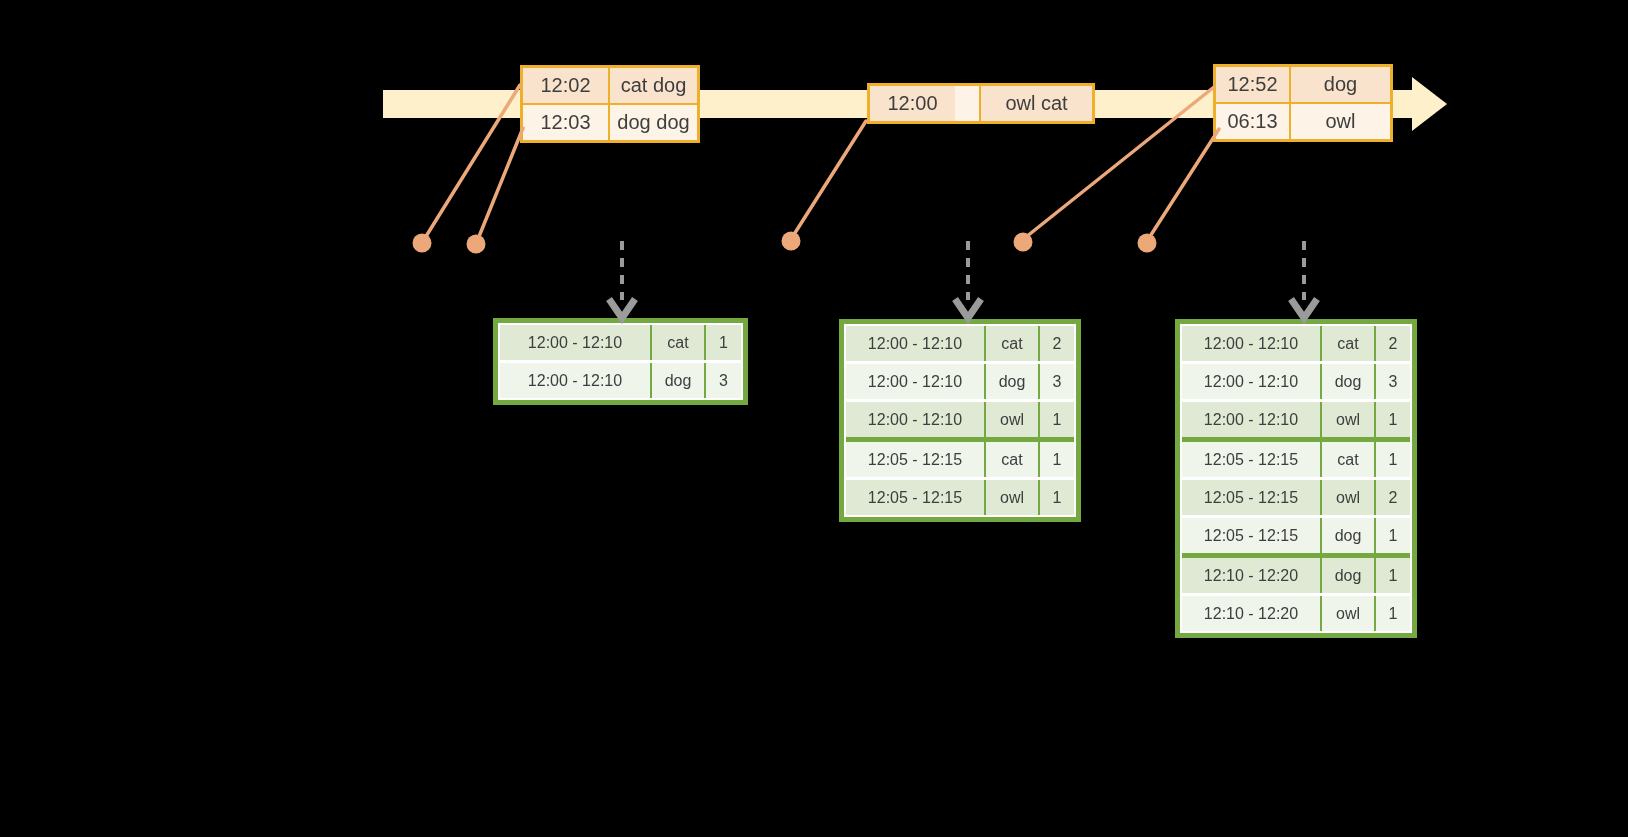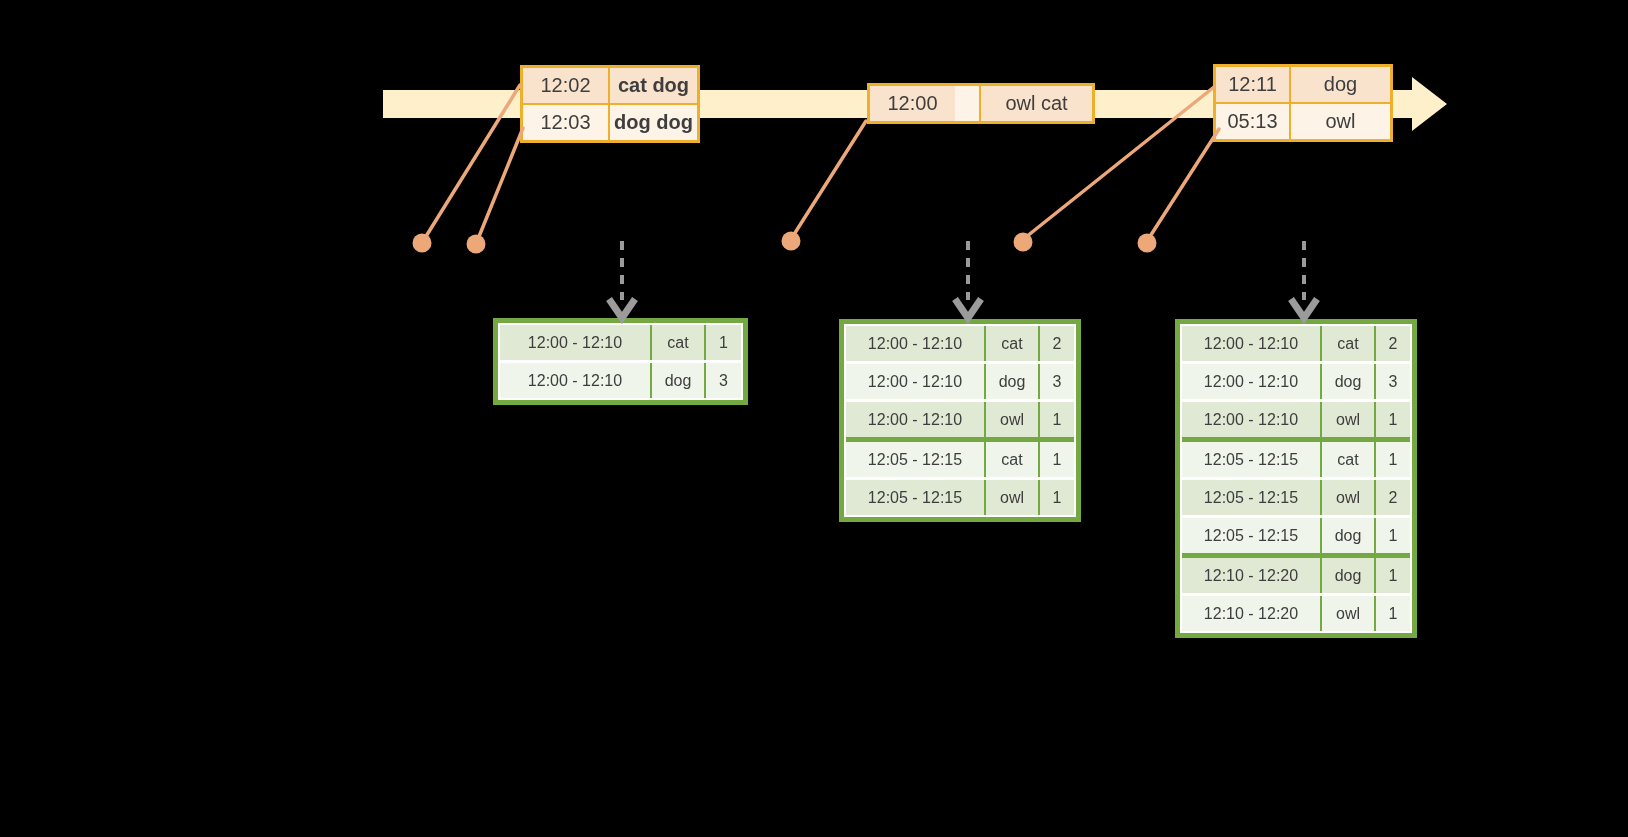--- a/index.html
+++ b/index.html
@@ -22,21 +22,21 @@
   svg.layer{position:absolute;left:0;top:0;}
 
   
   .etable{position:absolute;border:3px solid var(--orange);background:var(--cream);}
   .erow{display:flex;}
   .erow + .erow{border-top:2px solid var(--orange);}
   .ecell{display:flex;align-items:center;justify-content:center;height:35px;font-size:20px;}
   .ecell + .ecell{border-left:2px solid var(--orange);}
   .erow:nth-child(odd) .ecell{background:var(--peach);}
   .erow:nth-child(even) .ecell{background:var(--cream);}
-  .et1{left:520px;top:65px;}  .et1 .c0{width:85px;} .et1 .c1{width:87px;font-weight:bold;}
+  .et1{left:520px;top:65px;}  .et1 .c0{width:85px;} .et1 .c1{width:87px;}
   .et2{left:867px;top:83px;}  .et2 .c0{width:85px;} .et2 .c1{width:111px;margin-left:24px;}
   .et3{left:1213px;top:64px;} .et3 .c0{width:73px;} .et3 .c1{width:99px;}
 
   
   .gtable{position:absolute;border:5px solid var(--green);background:#fff;padding:2px;}
   .grow{display:flex;}
   .grow + .grow{margin-top:3px;}
   .grow.group-start{margin-top:0;border-top:5px solid var(--green);}
   .gcell{display:flex;align-items:center;justify-content:center;height:35px;font-size:16px;}
   .gcell + .gcell{border-left:2px solid var(--green);}
@@ -69,25 +69,25 @@
 
   <div class="etable et2">
       <div class="erow">
         <div class="ecell c0">12:00</div>
         <div class="ecell c1">owl cat</div>
       </div>
     </div>
 
   <div class="etable et3">
       <div class="erow">
-        <div class="ecell c0">12:11</div>
+        <div class="ecell c0">12:52</div>
         <div class="ecell c1">dog</div>
       </div>
       <div class="erow">
-        <div class="ecell c0">05:13</div>
+        <div class="ecell c0">06:13</div>
         <div class="ecell c1">owl</div>
       </div>
     </div>
 
   <div class="gtable gt1">
       <div class="grow">
         <div class="gcell c0">12:00 - 12:10</div>
         <div class="gcell c1">cat</div>
         <div class="gcell c2">1</div>
       </div>

